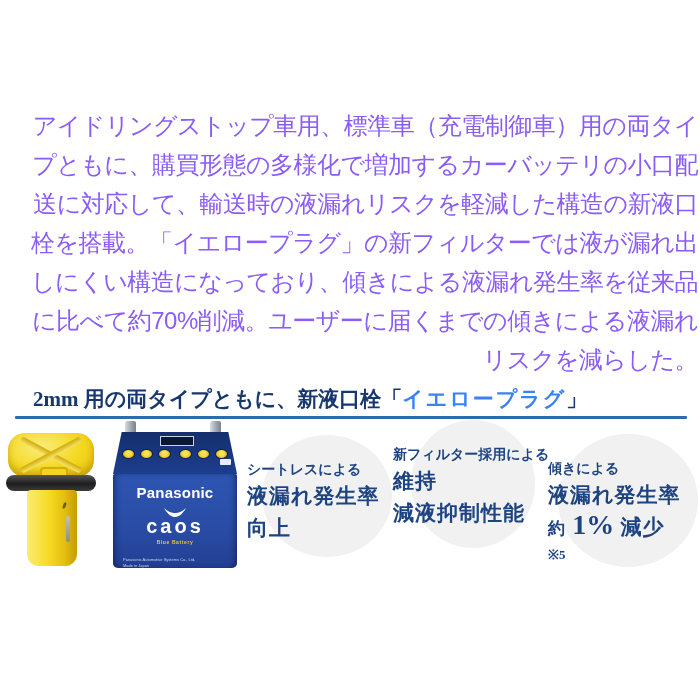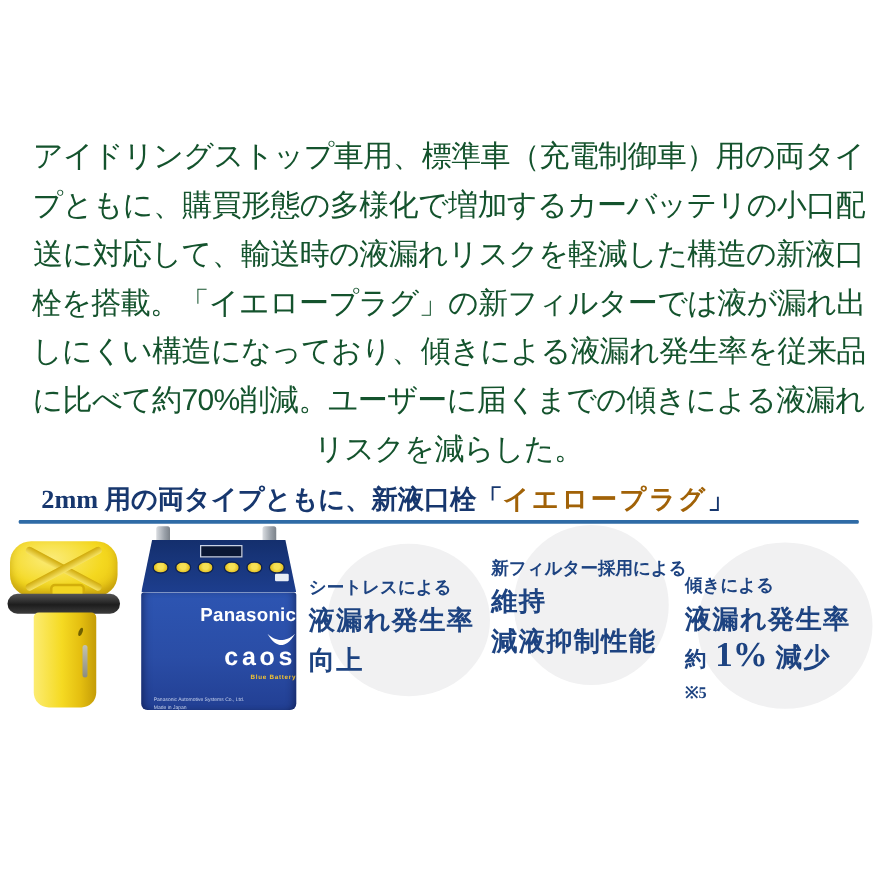--- a/index.html
+++ b/index.html
@@ -3,30 +3,30 @@
 <meta charset="utf-8">
 <style>
   html,body{margin:0;padding:0;}
   body{
     width:700px;height:700px;position:relative;background:#ffffff;
     font-family:"Liberation Sans",sans-serif;overflow:hidden;
   }
   
   .intro{
     position:absolute;left:20px;top:82px;width:678px;
-    font-size:24px;line-height:39px;color:#14532d;
-    letter-spacing:-0.5px;text-align:center;word-break:break-all;
+    font-size:24px;line-height:39px;color:#8b5cf6;
+    letter-spacing:-0.5px;text-align:right;word-break:break-all;
   }
   
   .sec-head{
     position:absolute;left:33px;top:385px;width:660px;
     font-family:"Liberation Serif","DejaVu Serif",serif;
     font-weight:bold;font-size:21px;color:#17376e;white-space:nowrap;
   }
-  .sec-head .gold{color:#a16207;letter-spacing:2px;margin-top:32px;}
+  .sec-head .gold{color:#3b82f6;letter-spacing:2px;margin-top:32px;}
   .rule{
     position:absolute;left:15px;top:416px;width:672px;height:3px;
     background:#2f6ba6;border-radius:1px;
   }
 
   
   .plug{position:absolute;left:6px;top:431px;width:92px;height:138px;}
   .plug-cap{
     position:absolute;left:2px;top:2px;width:86px;height:44px;
     background:radial-gradient(ellipse at 38% 32%,#fbec7a 0%,#f4d81f 55%,#e2ba0e 100%);
@@ -89,21 +89,21 @@
   .cap-gap{margin-left:4px;}
   .bat-chip{
     position:absolute;right:6px;top:27px;width:11px;height:6px;
     background:#e8edf5;border-radius:1px;
   }
   .bat-front{
     position:absolute;top:53px;left:0;width:124px;height:94px;
     background:linear-gradient(180deg,#2d55b2 0%,#2a4da6 55%,#223f93 100%);
     border-radius:2px 2px 5px 5px;
     box-shadow:inset 5px 0 7px -4px rgba(0,0,25,.5),inset -5px 0 7px -4px rgba(0,0,25,.5);
-    display:flex;flex-direction:column;align-items:flex-end;color:#fff;
+    display:flex;flex-direction:column;align-items:center;color:#fff;
   }
   .bat-brand{font-size:15px;font-weight:bold;letter-spacing:.2px;margin-top:10px;}
   .bat-wing{margin-top:4px;height:10px;}
   .bat-model{font-size:20px;letter-spacing:3px;margin-top:0px;font-weight:bold;}
   .bat-sub{font-size:5px;color:#f5c431;letter-spacing:.6px;margin-top:1px;font-weight:bold;}
   .bat-fine{font-size:4px;line-height:6px;color:#c9d4ee;margin-top:12px;align-self:flex-start;padding-left:10px;}
 
   
   .benefit{
     position:absolute;width:160px;

